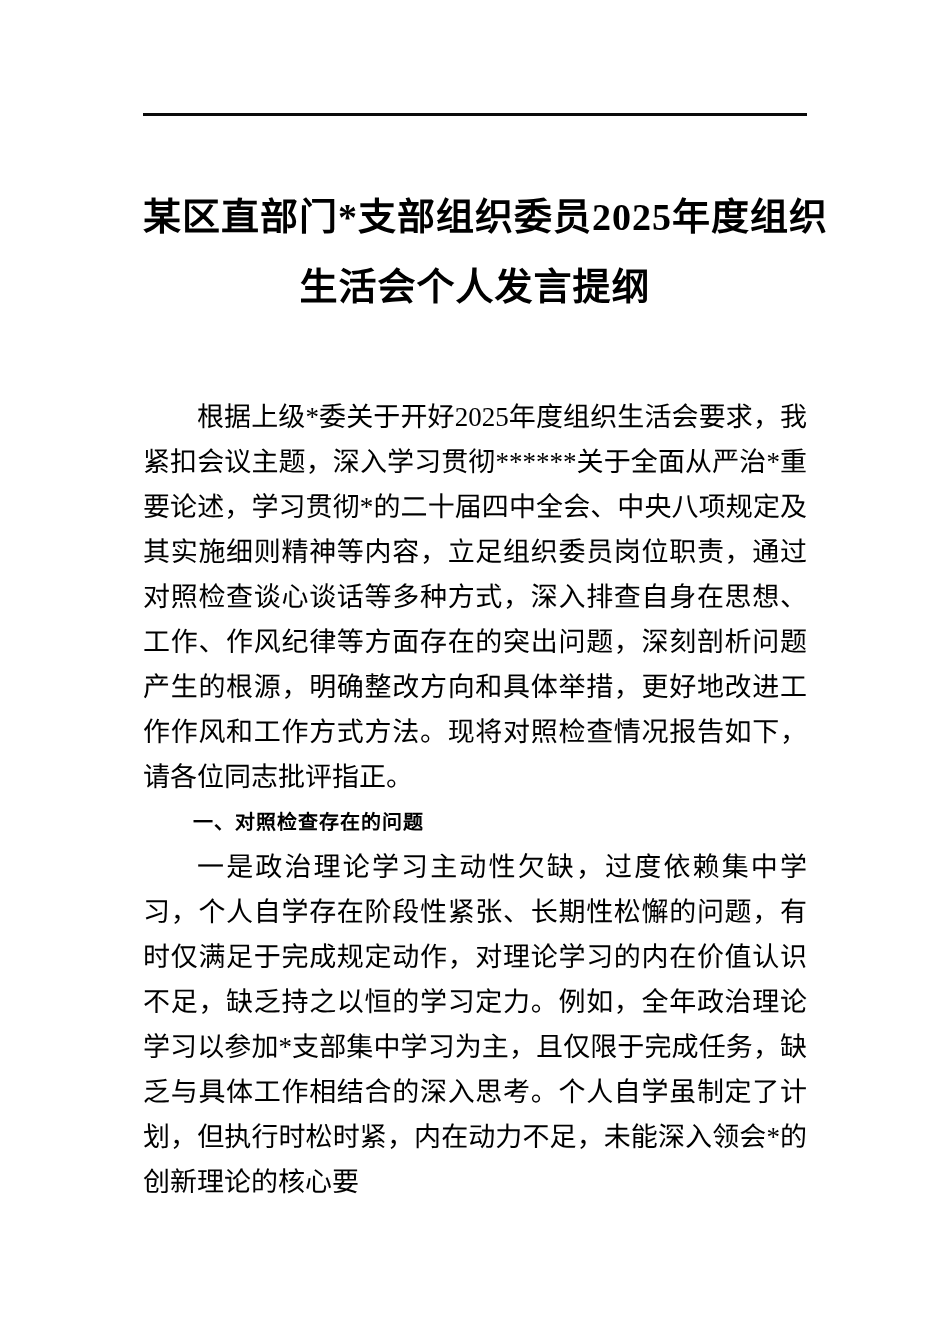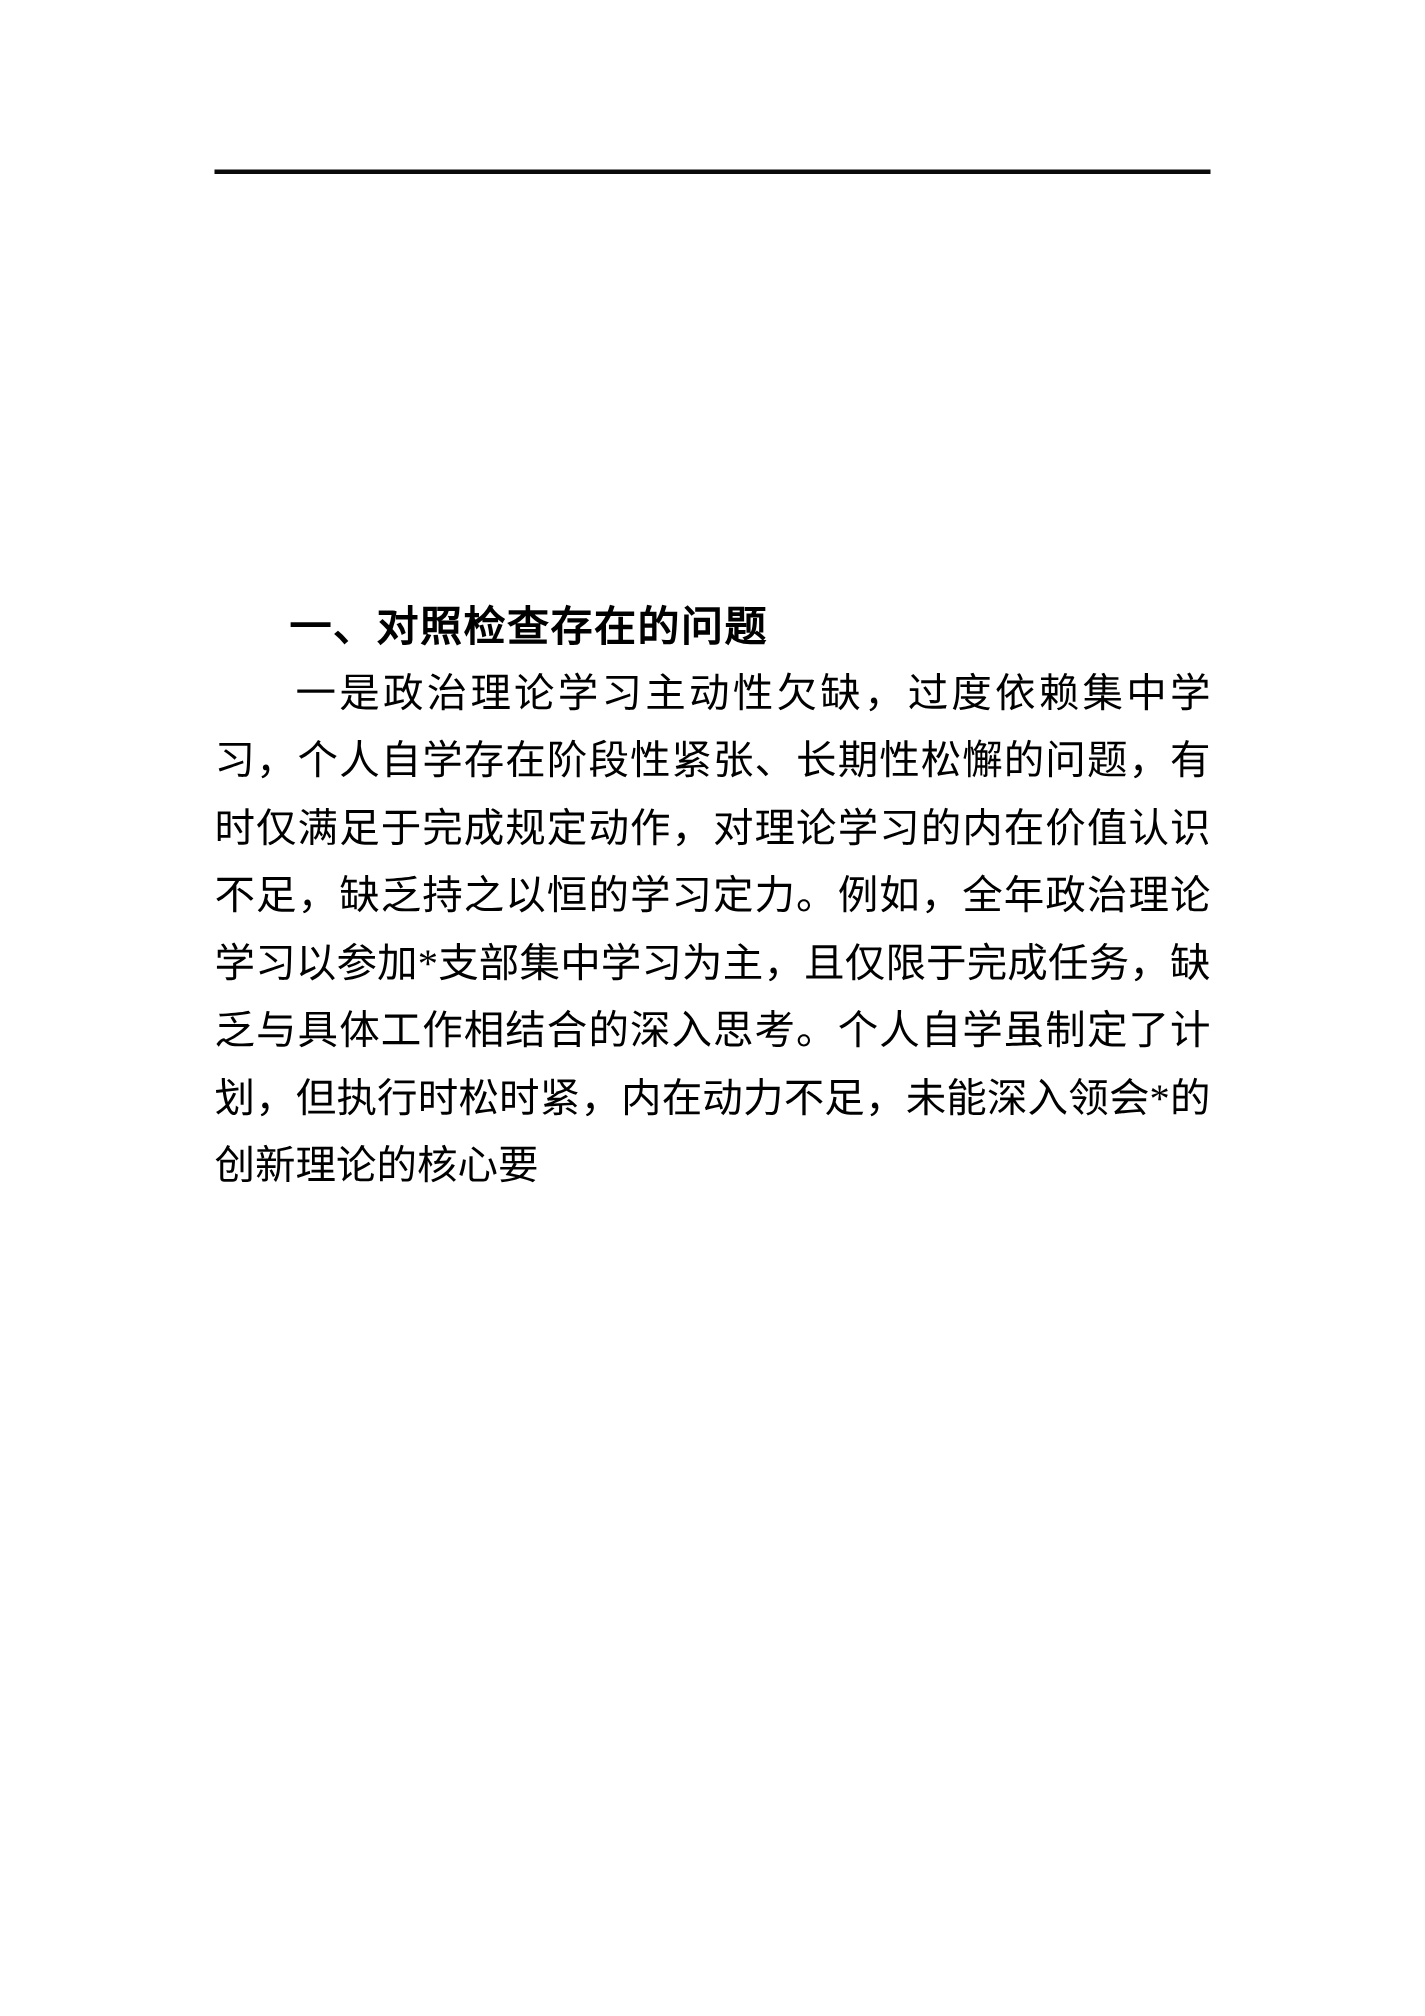--- a/index.html
+++ b/index.html
@@ -51,21 +51,21 @@
     text-align: justify;
   }
   .para {
     margin: 0;
     text-indent: 54px;
   }
   .sec-heading {
     margin: 0;
     font-family: "Liberation Sans", sans-serif;
     font-weight: 700;
-    font-size: 28px;
+    font-size: 20px;
     line-height: 45px;
     text-indent: 50px;
     text-align: left;
     letter-spacing: 1px;
   }
   .sub-heading {
     margin: 0;
     font-family: "Liberation Serif", serif;
     font-weight: 400;
     font-size: 27px;
@@ -75,23 +75,28 @@
     letter-spacing: 1px;
   }
 </style>
 </head>
 <body>
 
 <div class="page">
 
   <div class="header-rule"></div>
 
+  <h1 class="doc-title">
+    <span class="title-line">某区直部门*支部组织委员2025年度组织</span>
+    <span class="title-line">生活会个人发言提纲</span>
+  </h1>
 
   <div class="doc-body">
 
+    <p class="para">根据上级*委关于开好2025年度组织生活会要求，我紧扣会议主题，深入学习贯彻******关于全面从严治*重要论述，学习贯彻*的二十届四中全会、中央八项规定及其实施细则精神等内容，立足组织委员岗位职责，通过对照检查谈心谈话等多种方式，深入排查自身在思想、工作、作风纪律等方面存在的突出问题，深刻剖析问题产生的根源，明确整改方向和具体举措，更好地改进工作作风和工作方式方法。现将对照检查情况报告如下，请各位同志批评指正。</p>
 
     <h2 class="sec-heading">一、对照检查存在的问题</h2>
 
 
     <p class="para">一是政治理论学习主动性欠缺，过度依赖集中学习，个人自学存在阶段性紧张、长期性松懈的问题，有时仅满足于完成规定动作，对理论学习的内在价值认识不足，缺乏持之以恒的学习定力。例如，全年政治理论学习以参加*支部集中学习为主，且仅限于完成任务，缺乏与具体工作相结合的深入思考。个人自学虽制定了计划，但执行时松时紧，内在动力不足，未能深入领会*的创新理论的核心要</p>
 
   </div>
 
 </div>
 

